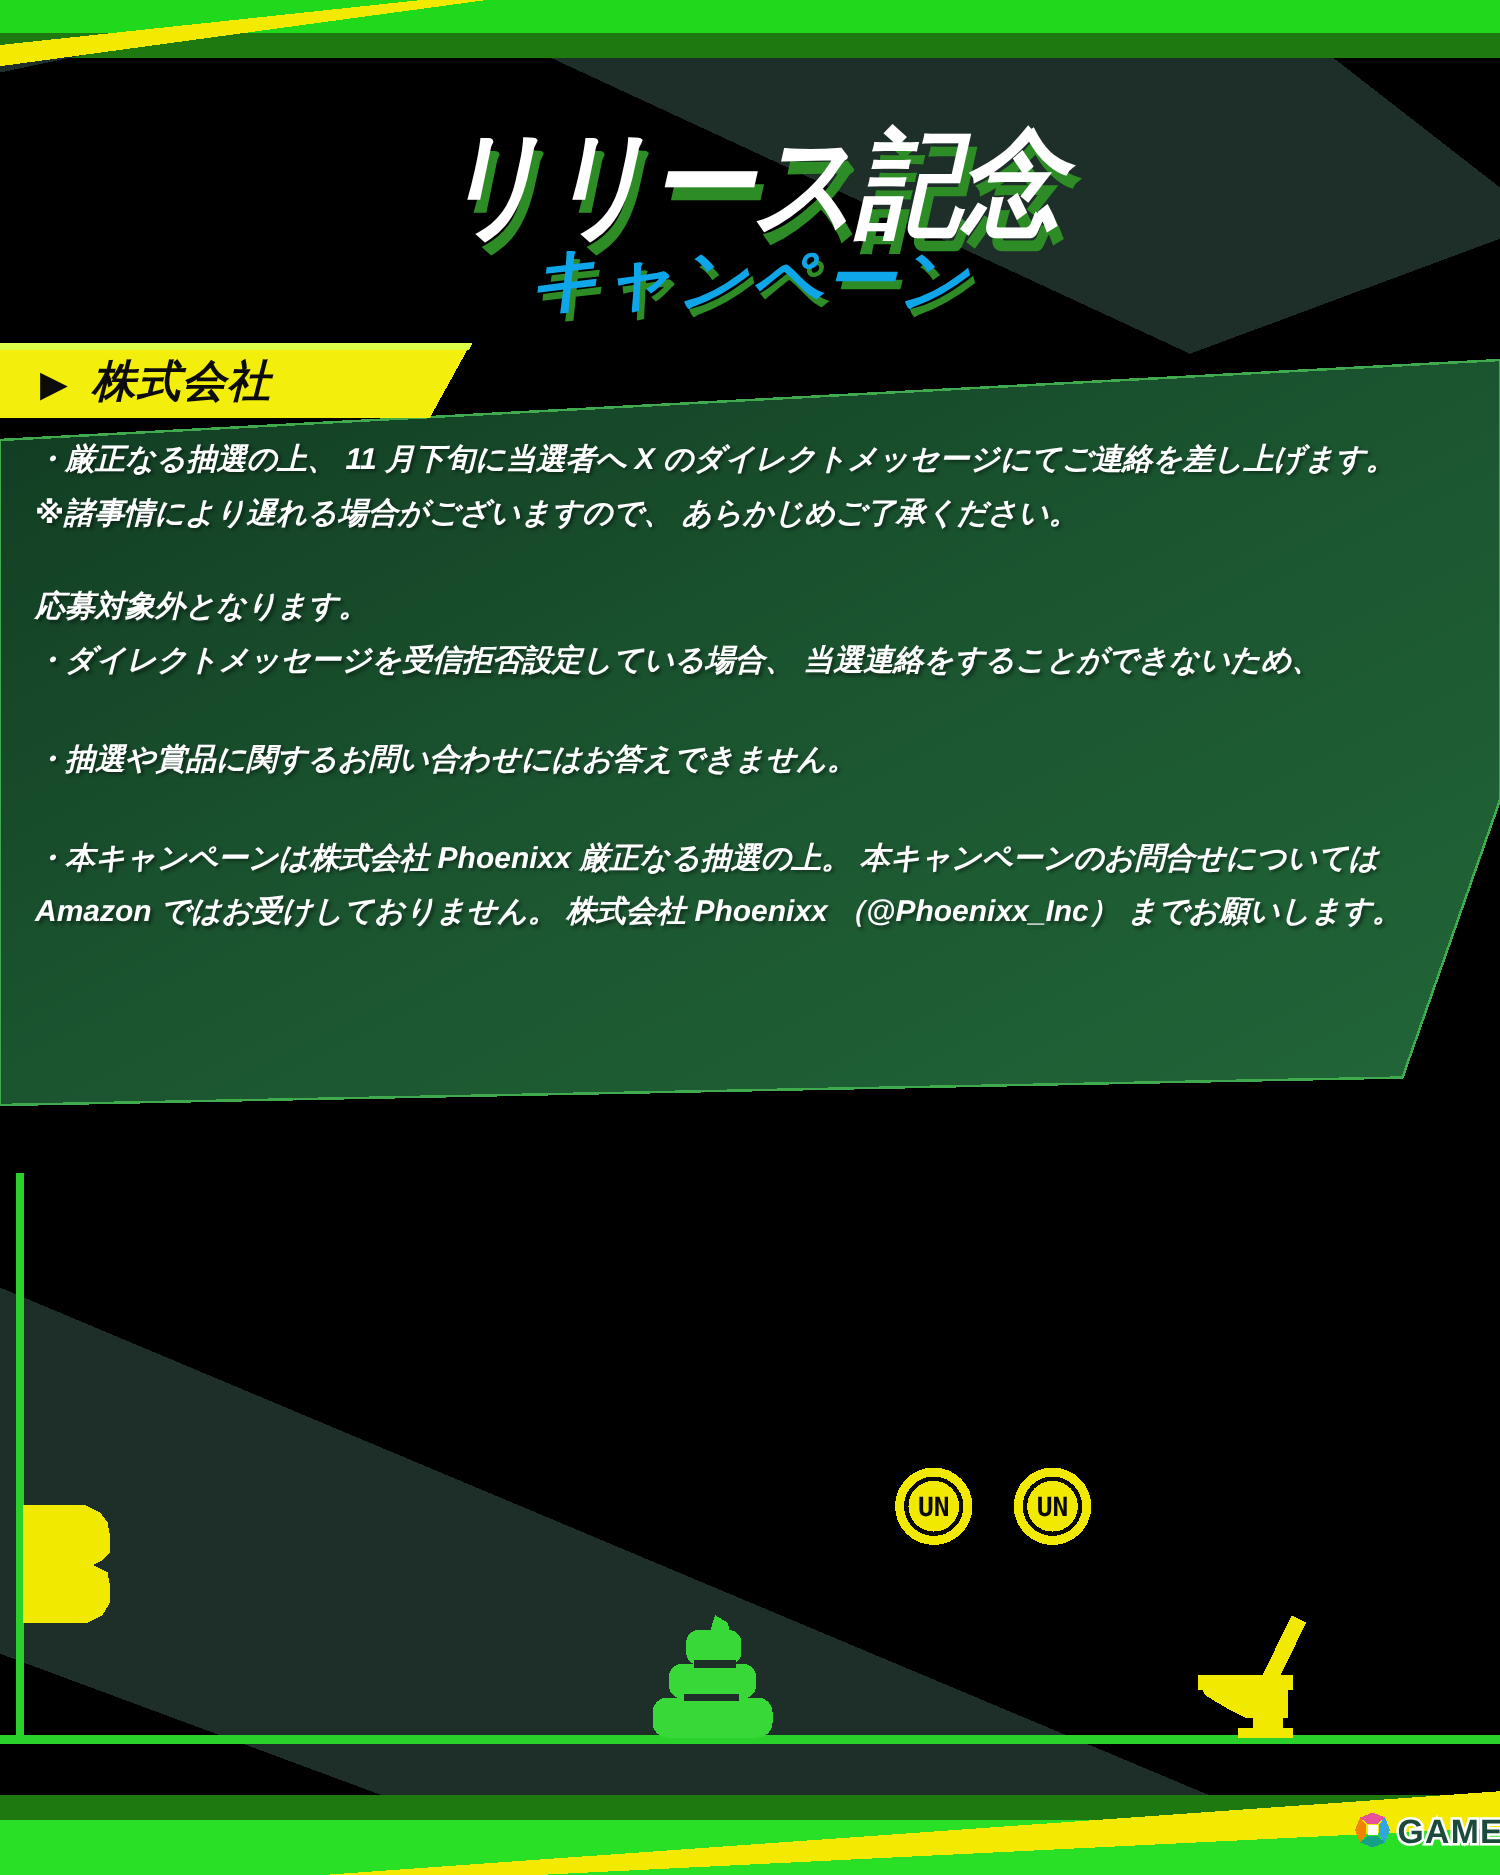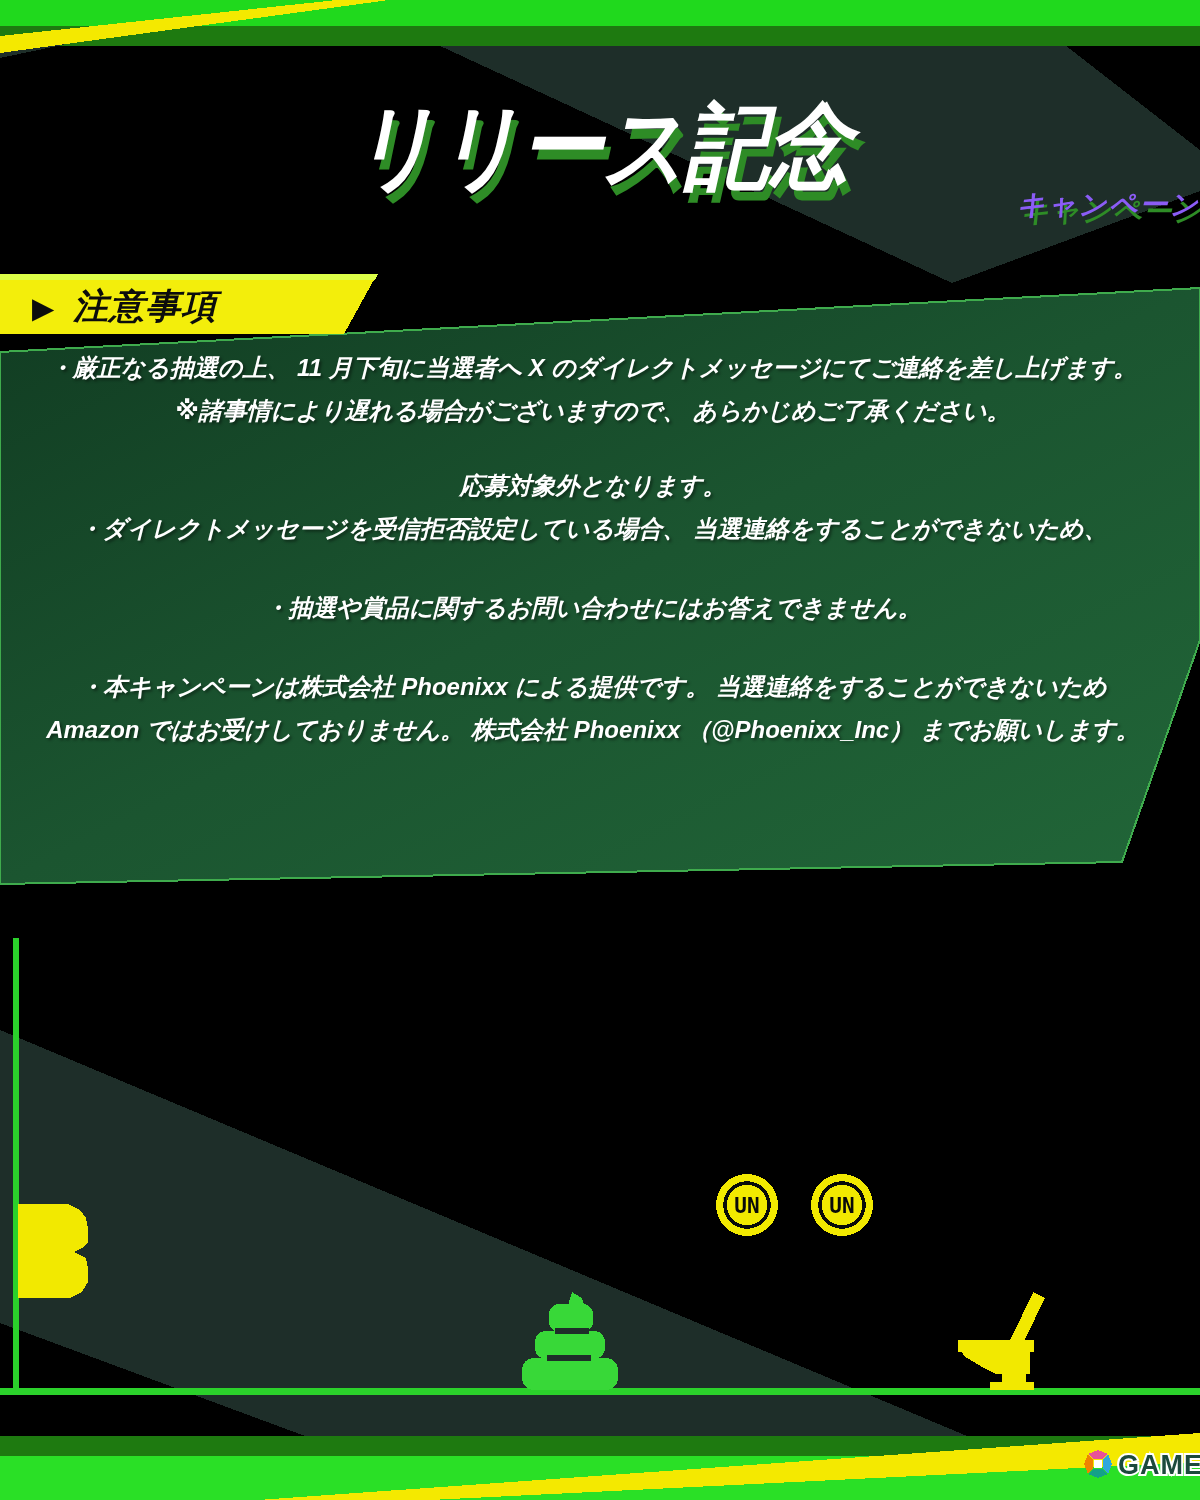--- a/index.html
+++ b/index.html
@@ -6,33 +6,33 @@
   #page{position:relative;width:1200px;height:1500px;overflow:hidden;background:#000;
         font-family:"Liberation Sans","DejaVu Sans",sans-serif;}
   #decor{position:absolute;left:0;top:0;width:1200px;height:1500px;display:block;}
   .abs{position:absolute;}
 
   
   .title-main{left:0;right:0;top:84px;text-align:center;color:#fff;
     font-size:84px;font-weight:bold;font-style:italic;letter-spacing:-2px;
     transform:scaleY(1.12);transform-origin:top center;
     text-shadow:5px 9px 0 #2e8c26;}
-  .title-sub{left:0;right:0;top:186px;text-align:right;color:#8b5cf6;
-    font-size:28px;font-weight:bold;font-style:italic;letter-spacing:2px;
+  .title-sub{left:0;right:0;top:186px;text-align:center;color:#0ea5e9;
+    font-size:56px;font-weight:bold;font-style:italic;letter-spacing:2px;
     text-shadow:4px 7px 0 #2e8c26;}
 
   
   .banner-text{left:32px;top:281px;height:50px;line-height:50px;color:#0c0c0c;
     font-size:35px;font-weight:bold;font-style:italic;letter-spacing:1px;}
   .banner-text .marker{font-style:normal;font-size:29px;margin-right:18px;}
 
   
   .notes{left:28px;top:346px;width:1130px;color:#fff;
     font-size:24px;font-weight:bold;font-style:italic;line-height:43px;
-    text-shadow:2px 2px 3px rgba(0,0,0,0.45);text-align:center;}
+    text-shadow:2px 2px 3px rgba(0,0,0,0.45);}
   .notes .para{margin:0 0 0 0;}
   .notes .para.gap32{margin-bottom:32px;}
   .notes .para.gap36{margin-bottom:36px;}
   .notes .line{white-space:nowrap;}
 </style>
 </head>
 <body>
 
 <div id="page">
 
@@ -121,34 +121,34 @@
         <rect x="10" y="10" width="8" height="8" fill="#fff"></rect>
       </g>
       <text x="1118" y="1474" font-family="Liberation Sans, sans-serif" font-size="27" font-weight="bold" fill="#1c4a3c" stroke="#ffffff" stroke-width="4" paint-order="stroke" letter-spacing="1">GAMER</text>
     </g>
   </svg>
 
   <div class="abs title-main">リリース記念</div>
   <div class="abs title-sub">キャンペーン</div>
 
   <div class="abs banner-text">
-    <span class="marker">▶</span><span>注意事項</span>
+    <span class="marker">▶</span><span>株式会社</span>
   </div>
 
   <div class="abs notes">
     <div class="para gap32">
       <div class="line">・厳正なる抽選の上、 11 月下旬に当選者へ X のダイレクトメッセージにてご連絡を差し上げます。</div>
       <div class="line">※諸事情により遅れる場合がございますので、 あらかじめご了承ください。</div>
     </div>
     <div class="para gap36">
       <div class="line">応募対象外となります。</div>
       <div class="line">・ダイレクトメッセージを受信拒否設定している場合、 当選連絡をすることができないため、</div>
     </div>
     <div class="para gap36">
       <div class="line">・抽選や賞品に関するお問い合わせにはお答えできません。</div>
     </div>
     <div class="para">
-      <div class="line">・本キャンペーンは株式会社 Phoenixx による提供です。 当選連絡をすることができないため</div>
+      <div class="line">・本キャンペーンは株式会社 Phoenixx 厳正なる抽選の上。 本キャンペーンのお問合せについては</div>
       <div class="line">Amazon ではお受けしておりません。 株式会社 Phoenixx （@Phoenixx_Inc） までお願いします。</div>
     </div>
   </div>
 
 </div>
 
 </body></html>

